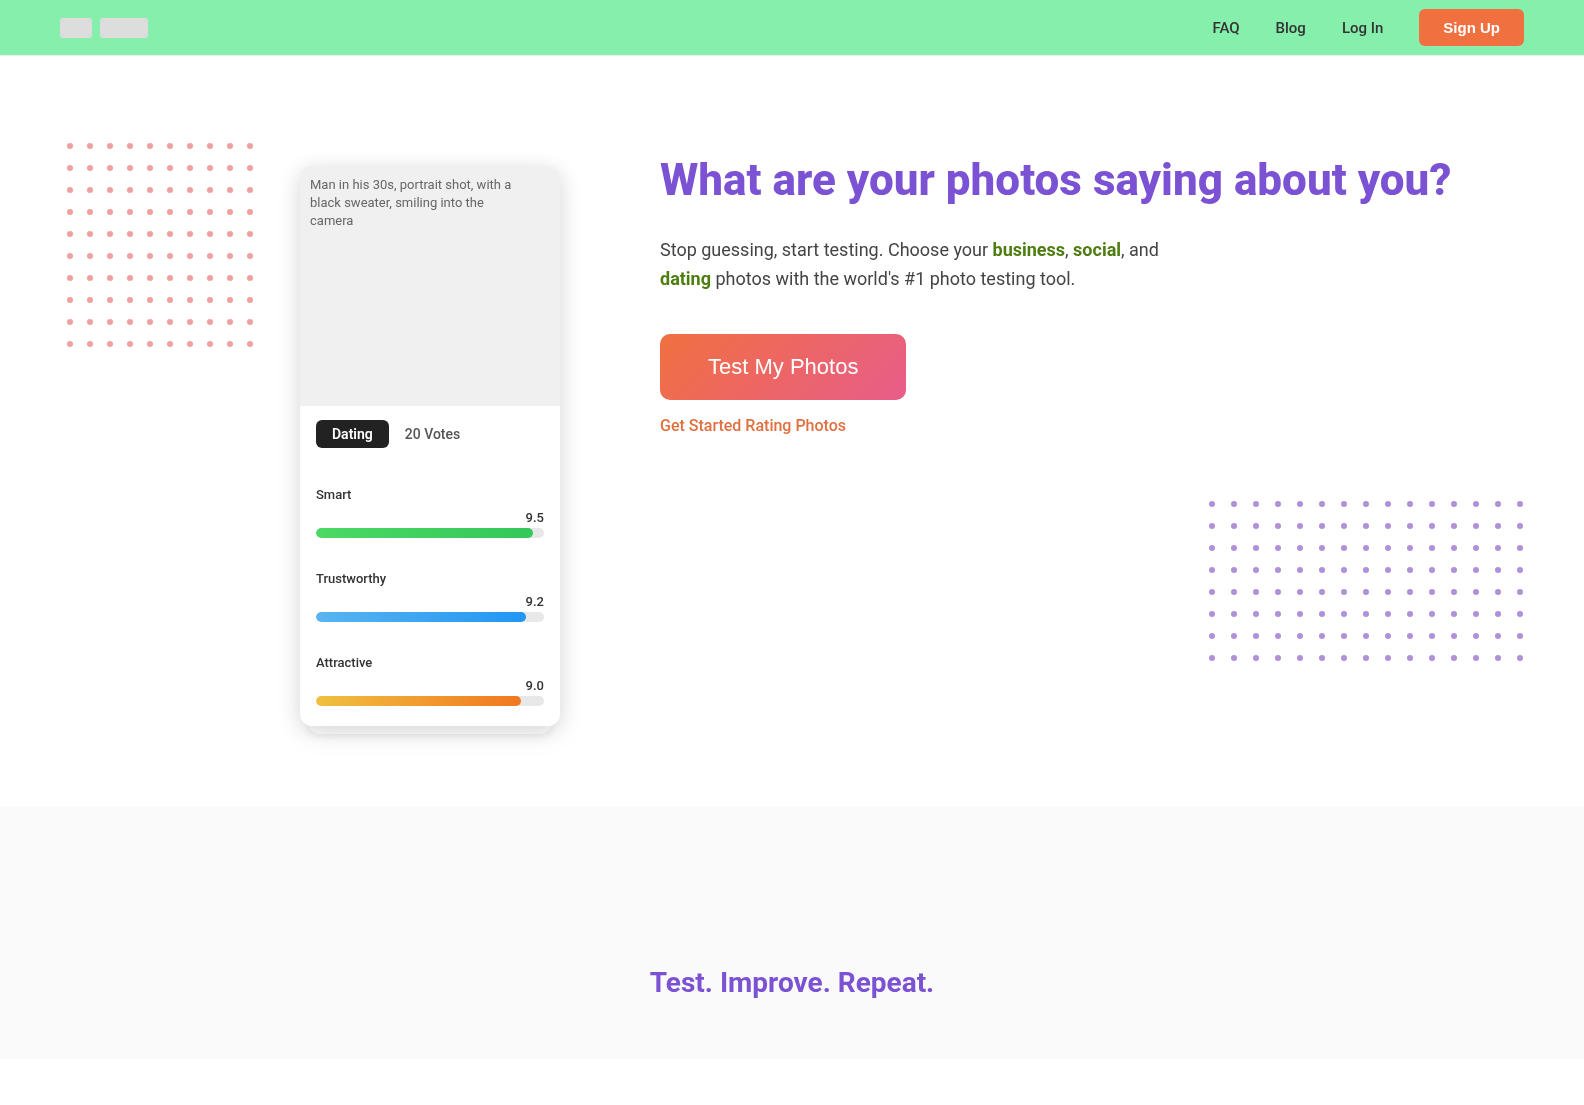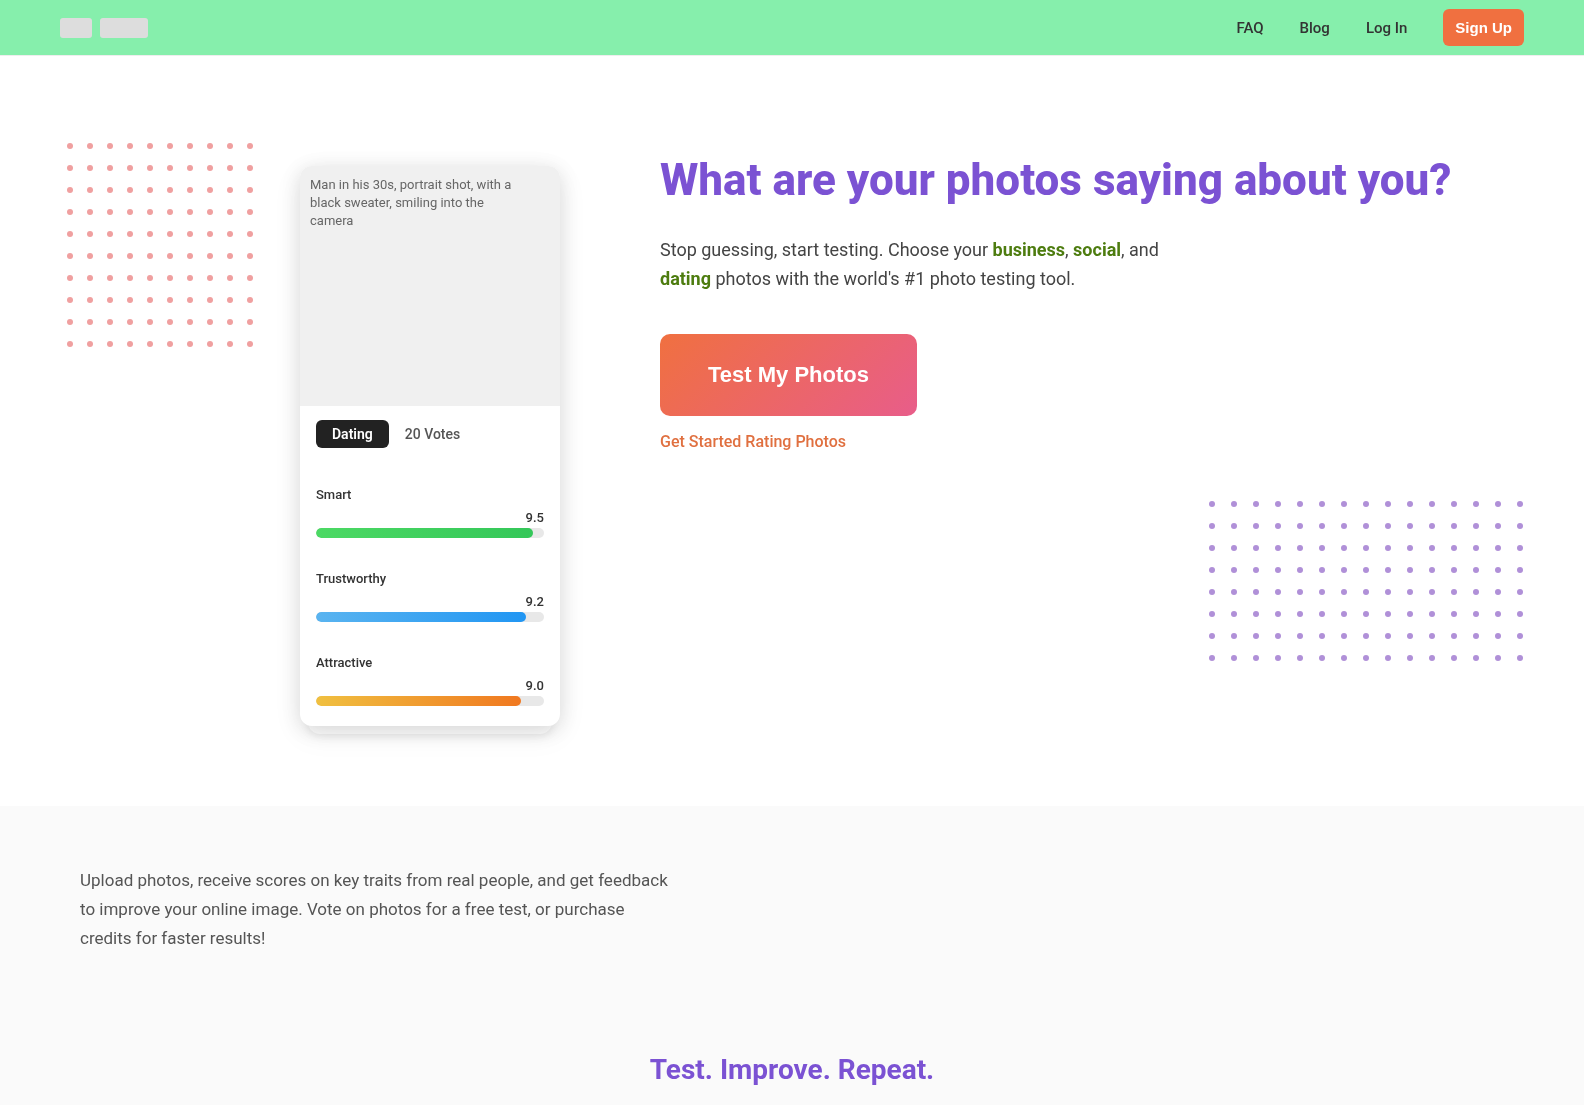--- a/index.html
+++ b/index.html
@@ -42,21 +42,21 @@
       text-decoration: none;
       color: #333;
       font-size: 15px;
       font-weight: 500;
     }
     .btn-signup {
       background: #f07040;
       color: #fff;
       border: none;
       border-radius: 6px;
-      padding: 10px 12px;
+      padding: 10px 24px;
       font-size: 15px;
       font-weight: 600;
       cursor: pointer;
     }
 
     
     .hero {
       display: flex;
       align-items: flex-start;
       padding: 60px 60px 80px 60px;
@@ -208,23 +208,23 @@
       line-height: 1.6;
       margin-bottom: 40px;
       max-width: 500px;
     }
     .hero-sub strong { font-weight: 700; color: #4d7c0f; }
     .btn-test {
       background: linear-gradient(135deg, #f07040, #e85d8a);
       color: #fff;
       border: none;
       border-radius: 10px;
-      padding: 28px 48px;
+      padding: 20px 48px;
       font-size: 22px;
-      font-weight: 700;
+      font-weight: 400;
       cursor: pointer;
       display: block;
       margin-bottom: 16px;
       width: fit-content;
       text-align: center;
     }
     .link-rating {
       color: #e07040;
       font-size: 16px;
       text-decoration: none;
@@ -554,18 +554,17 @@
     <p class="hero-sub">
       Stop guessing, start testing. Choose your <strong>business</strong>, <strong>social</strong>, and <strong>dating</strong> photos with the world's #1 photo testing tool.
     </p>
     <button class="btn-test">Test My Photos</button>
     <a href="#" class="link-rating">Get Started Rating Photos</a>
   </div>
 
 </section>
 
 <section class="how-section">
-  <p class="how-desc">Upload photos, receive scores on key traits from real people, and get feedback to improve your online image. Vote on photos for a free test, or purchase credits for faster results!</p>
 </section>
 
 <div class="tagline-section">
   <p class="tagline">Test. Improve. Repeat.</p>
 </div>
 
 </body></html>

